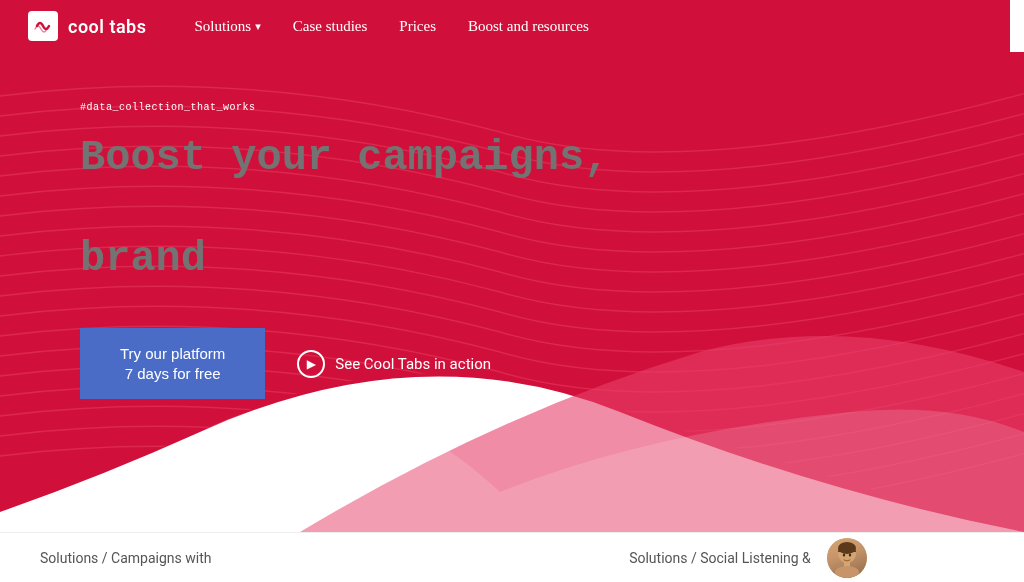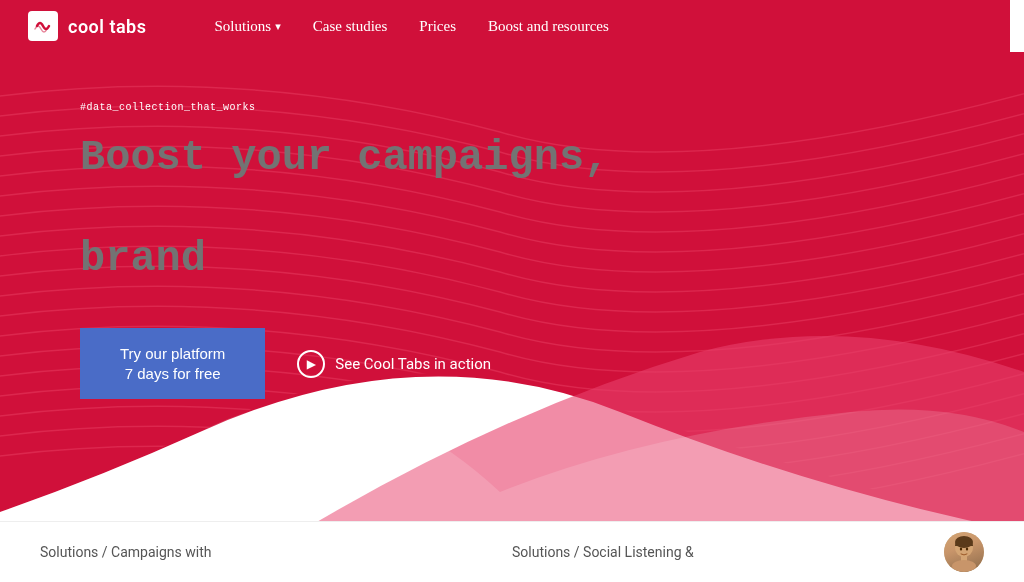--- a/index.html
+++ b/index.html
@@ -8,21 +8,20 @@
     
     .navbar {
       position: absolute;
       top: 0; left: 0; right: 14px;
       height: 52px;
       background: #d0103a;
       display: flex;
       align-items: center;
       padding: 0 28px;
       z-index: 10;
-      gap: 20px;
     }
     .logo-area {
       display: flex;
       align-items: center;
       gap: 10px;
       margin-right: 48px;
     }
     .logo-icon {
       width: 30px;
       height: 30px;
@@ -156,42 +155,42 @@
       display: flex;
       align-items: center;
       justify-content: center;
       font-size: 12px;
     }
 
     
     .bottom-bar {
       position: absolute;
       bottom: 0; left: 0; right: 0;
-      height: 61px;
+      height: 50px;
       background: white;
       display: flex;
       align-items: center;
       border-top: 1px solid #eee;
       z-index: 10;
     }
     .bottom-left {
       flex: 1;
       padding-left: 40px;
       font-size: 14px;
       color: #555;
     }
     .bottom-right {
       flex: 1;
       padding-right: 40px;
       text-align: right;
       font-size: 14px;
       color: #555;
       display: flex;
       align-items: center;
-      justify-content: space-between;
+      justify-content: center;
       gap: 16px;
     }
     .avatar-circle {
       width: 40px;
       height: 40px;
       border-radius: 50%;
       background: #c8a882;
       overflow: hidden;
       display: flex;
       align-items: center;

